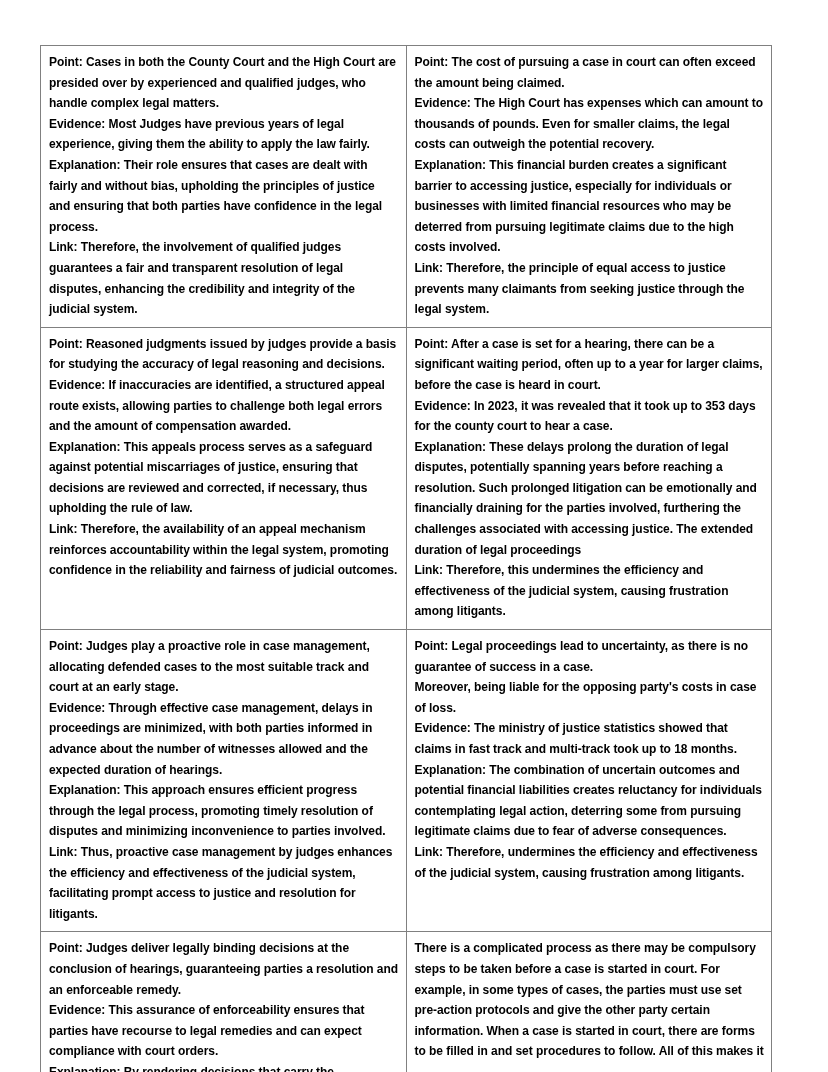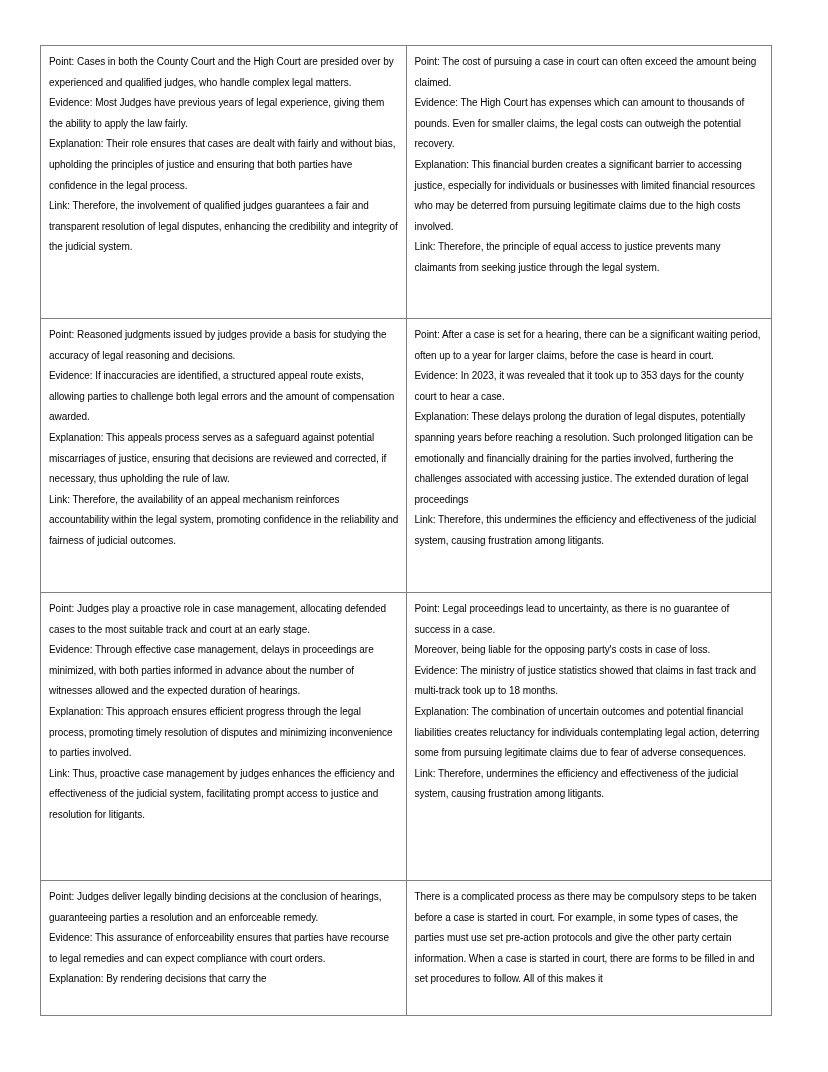--- a/index.html
+++ b/index.html
@@ -31,26 +31,27 @@
     table-layout: fixed;
   }
   .doc-table td {
     border: 1px solid #808080;
     vertical-align: top;
     padding: 6px 7px 7px 8px;
     width: 50%;
     box-sizing: border-box;
   }
   .cell-body {
-    font-size: 10px;
+    font-size: 12px;
     line-height: 20.6px;
     color: #000000;
     white-space: pre-line;
     letter-spacing: -0.05px;
     word-spacing: 0px;
+    font-weight: bold;
   }
   
   tr.row-0 td { height: 273px; }
   tr.row-1 td { height: 274px; }
   tr.row-2 td { height: 288px; margin-left: 11px; }
   tr.row-3 td { height: 135px; }
 </style>
 </head>
 <body>
 

